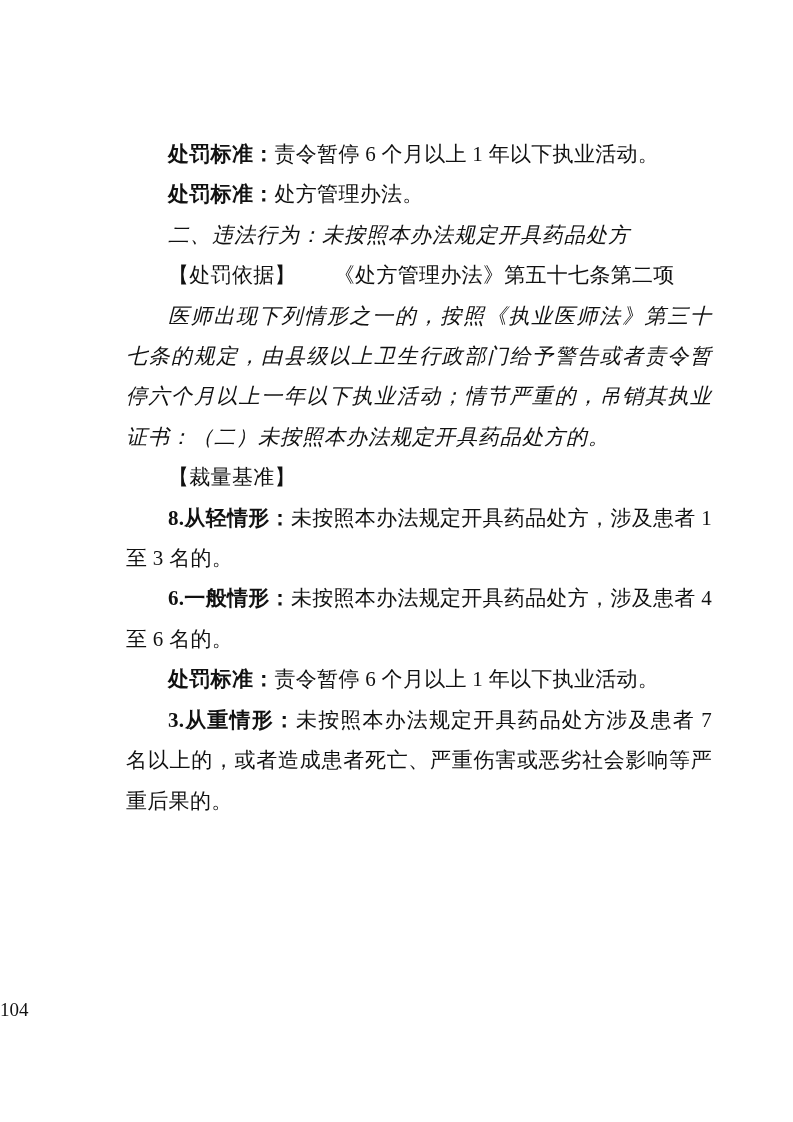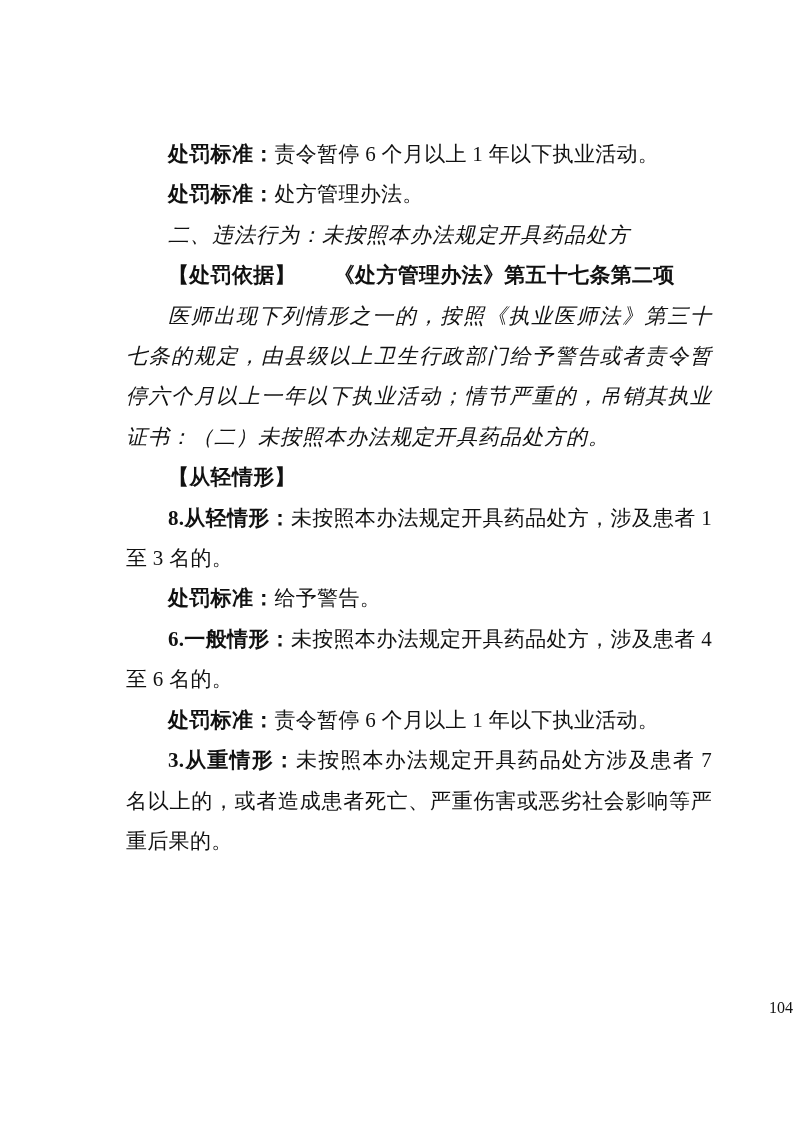--- a/index.html
+++ b/index.html
@@ -35,32 +35,32 @@
   }
   .para b {
     font-weight: bold;
   }
   .para.kaiti {
     font-style: italic;
     letter-spacing: 1px;
   }
   .para.heading b,
   .para.heading .para-text {
-    font-weight: bold;
+    font-weight: normal;
   }
   .after-bracket-gap {
     margin-left: 38px;
   }
   .page-number {
     position: absolute;
     top: 999px;
     left: 0;
     width: 100%;
-    text-align: right;
-    font-size: 16px;
+    text-align: left;
+    font-size: 19px;
     font-family: "Liberation Serif", serif;
     color: #111111;
   }
 </style>
 </head>
 <body>
 
 <div class="page">
   <div class="content">
 
@@ -68,25 +68,24 @@
 
 
     <p class="para"><b>处罚标准：</b><span class="para-text">处方管理办法。</span></p>
 
     <p class="para kaiti"><span class="para-text">二、违法行为：未按照本办法规定开具药品处方</span></p>
 
     <p class="para heading"><b>【处罚依据】</b><span class="para-text after-bracket-gap">《处方管理办法》第五十七条第二项</span></p>
 
     <p class="para kaiti"><span class="para-text">医师出现下列情形之一的，按照《执业医师法》第三十七条的规定，由县级以上卫生行政部门给予警告或者责令暂停六个月以上一年以下执业活动；情节严重的，吊销其执业证书：（二）未按照本办法规定开具药品处方的。</span></p>
 
-    <p class="para heading"><b>【从轻情形】</b><span class="para-text"></span></p>
+    <p class="para heading"><b>【裁量基准】</b><span class="para-text"></span></p>
 
     <p class="para"><b>8.从轻情形：</b><span class="para-text">未按照本办法规定开具药品处方，涉及患者 1 至 3 名的。</span></p>
 
-    <p class="para"><b>处罚标准：</b><span class="para-text">给予警告。</span></p>
 
     <p class="para"><b>6.一般情形：</b><span class="para-text">未按照本办法规定开具药品处方，涉及患者 4 至 6 名的。</span></p>
 
     <p class="para"><b>处罚标准：</b><span class="para-text">责令暂停 6 个月以上 1 年以下执业活动。</span></p>
 
     <p class="para"><b>3.从重情形：</b><span class="para-text">未按照本办法规定开具药品处方涉及患者 7 名以上的，或者造成患者死亡、严重伤害或恶劣社会影响等严重后果的。</span></p>
 
   </div>
 
   <div class="page-number">104</div>

